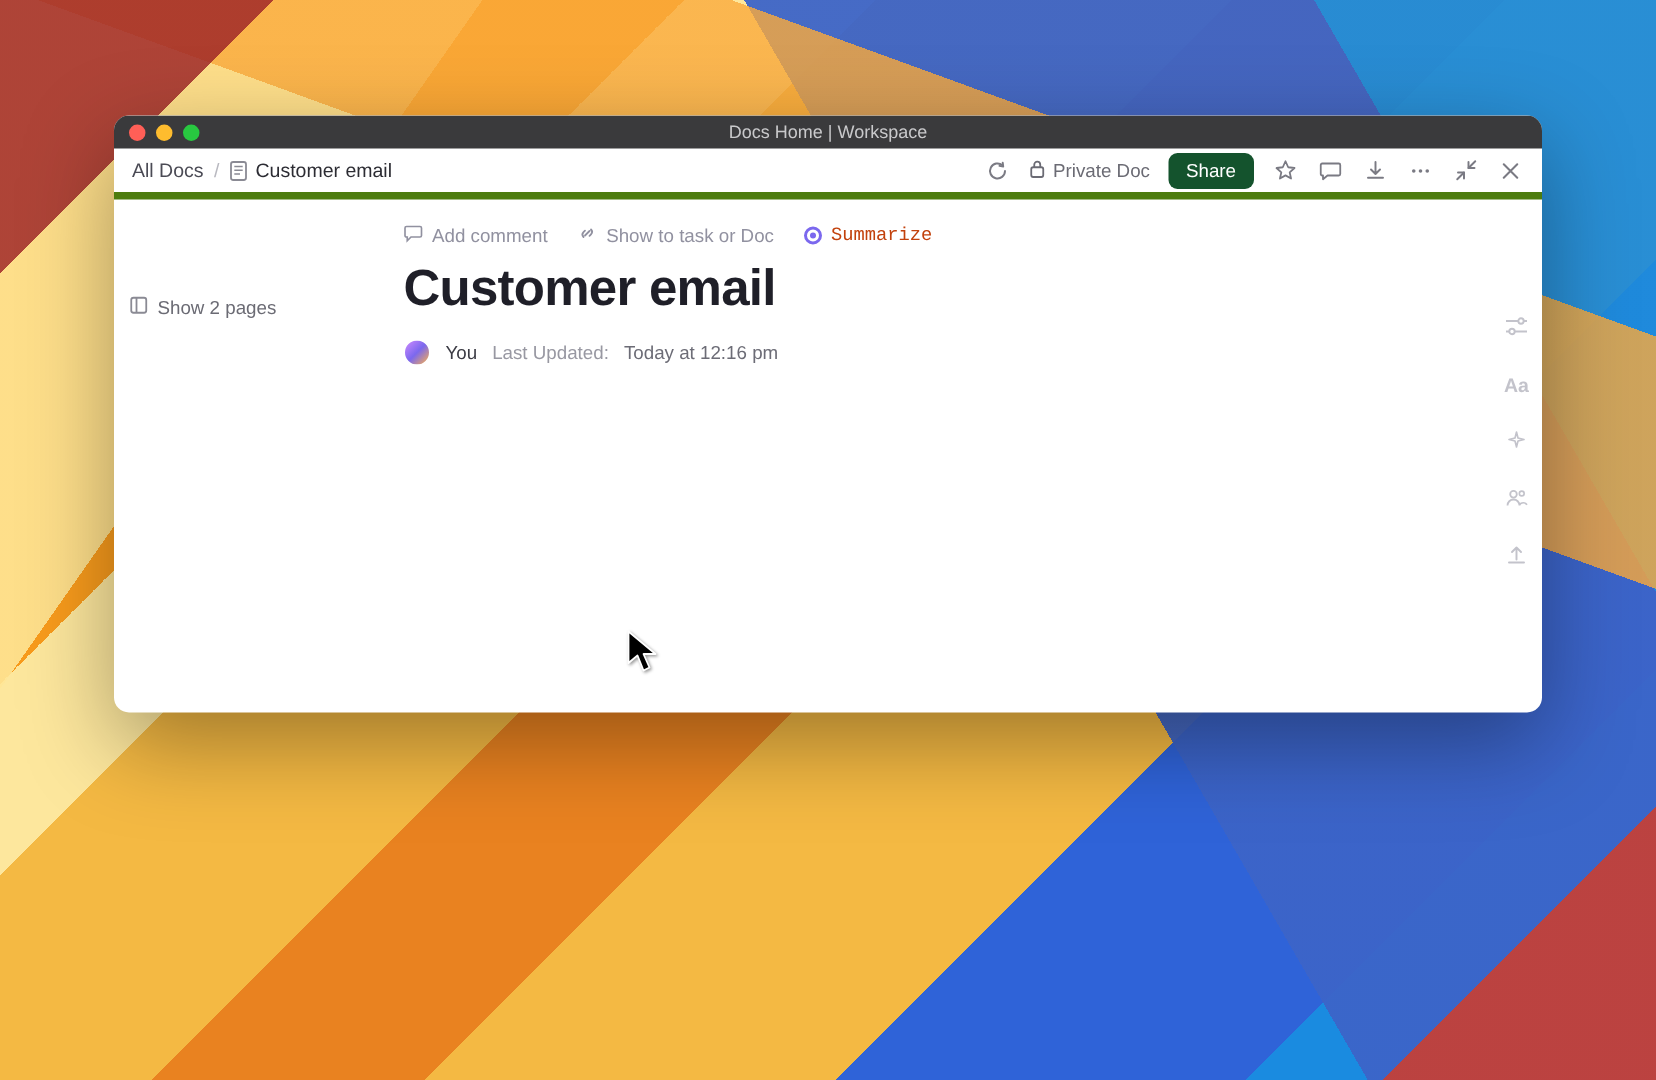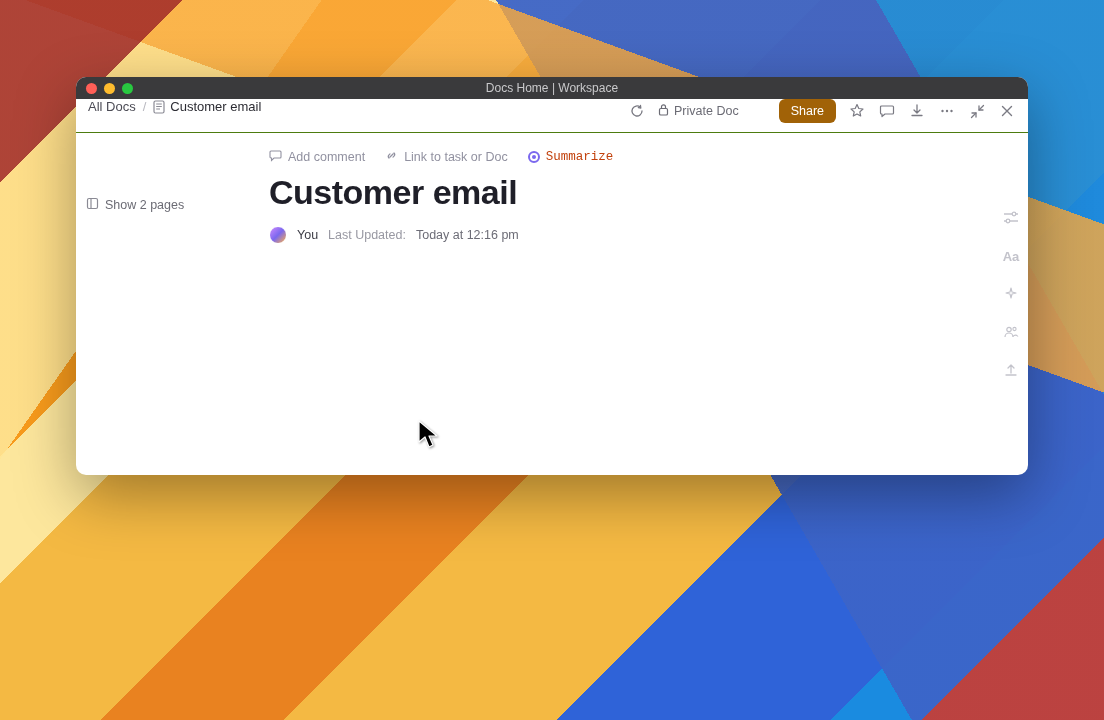--- a/index.html
+++ b/index.html
@@ -51,41 +51,40 @@
   .dot.grn { background: #28c840; }
   .titlebar-title {
     position: absolute; left: 0; right: 0;
     text-align: center;
     color: #c9c9cb; font-size: 12px; font-weight: 500;
     pointer-events: none;
   }
 
   .topbar {
     height: 34px;
-    display: flex; align-items: flex-start;
+    display: flex; align-items: center;
     padding: 0 12px;
-    border-bottom: 1px solid #4d7c0f;
+    border-bottom: 5px solid #4d7c0f;
     font-size: 13px;
     color: #4b4b55;
   }
   .crumbs { display: flex; align-items: center; gap: 7px; flex: 0 0 auto; }
   .crumbs .sep { color: #b9b9c0; }
   .crumbs .cur { display: flex; align-items: center; gap: 5px; font-weight: 500; color: #2c2c33; }
   .docicon svg { display: block; }
 
   .topbar .spacer { flex: 1; }
   .top-actions { display: flex; align-items: center; gap: 12px; }
   .refresh-ico { color: #c5c5cc; }
   .private { display: flex; align-items: center; gap: 5px; color: #6b6b74; font-size: 12.5px; }
   .share-btn {
-    background: #a16207; color: #fff;
+    background: #14532d; color: #fff;
     border: none; border-radius: 6px;
     padding: 5px 12px; font-size: 12.5px; font-weight: 500;
     cursor: pointer;
-    margin-left: 28px;
   }
   .icon-btn { color: #7a7a83; display: flex; align-items: center; justify-content: center; width: 18px; height: 18px; cursor: pointer; }
 
   .body {
     position: relative;
     height: calc(100% - 22px - 34px);
     display: flex;
   }
   .leftcol {
     width: 193px; padding: 12px 10px;
@@ -277,21 +276,21 @@
                 </svg>
             </span>
             <span>Add comment</span>
           </span>
           <span class="qi">
             <span>
               <svg width="13" height="13" viewBox="0 0 13 13">
                   <path d="M5 8 L8 5 M4 9 a2.3 2.3 0 0 1 0 -3.2 l1 -1 M9 4 a2.3 2.3 0 0 1 0 3.2 l-1 1" fill="none" stroke="currentColor" stroke-width="1.2" stroke-linecap="round"></path>
                 </svg>
             </span>
-            <span>Link to task or Doc</span>
+            <span>Show to task or Doc</span>
           </span>
           <span class="qi summarize">
             <span class="sumdot"></span>
             <span>Summarize</span>
           </span>
         </div>
 
         <h1 class="doc-title">Customer email</h1>
 
         <div class="byline">

